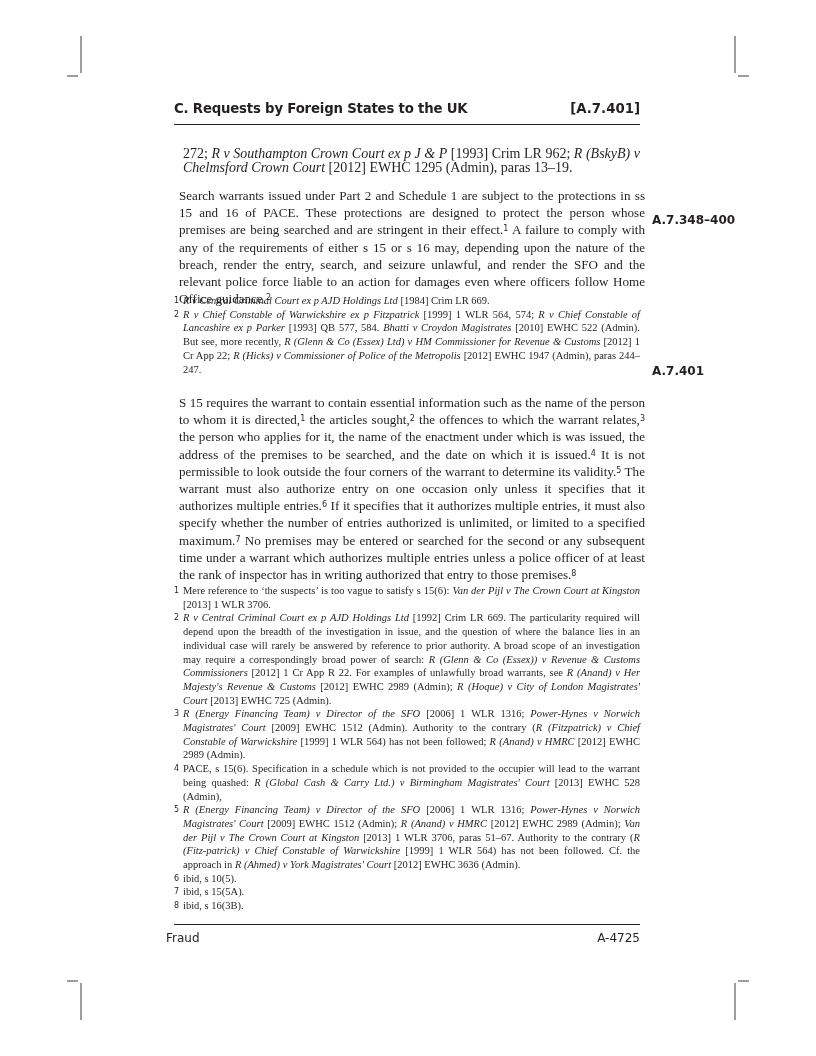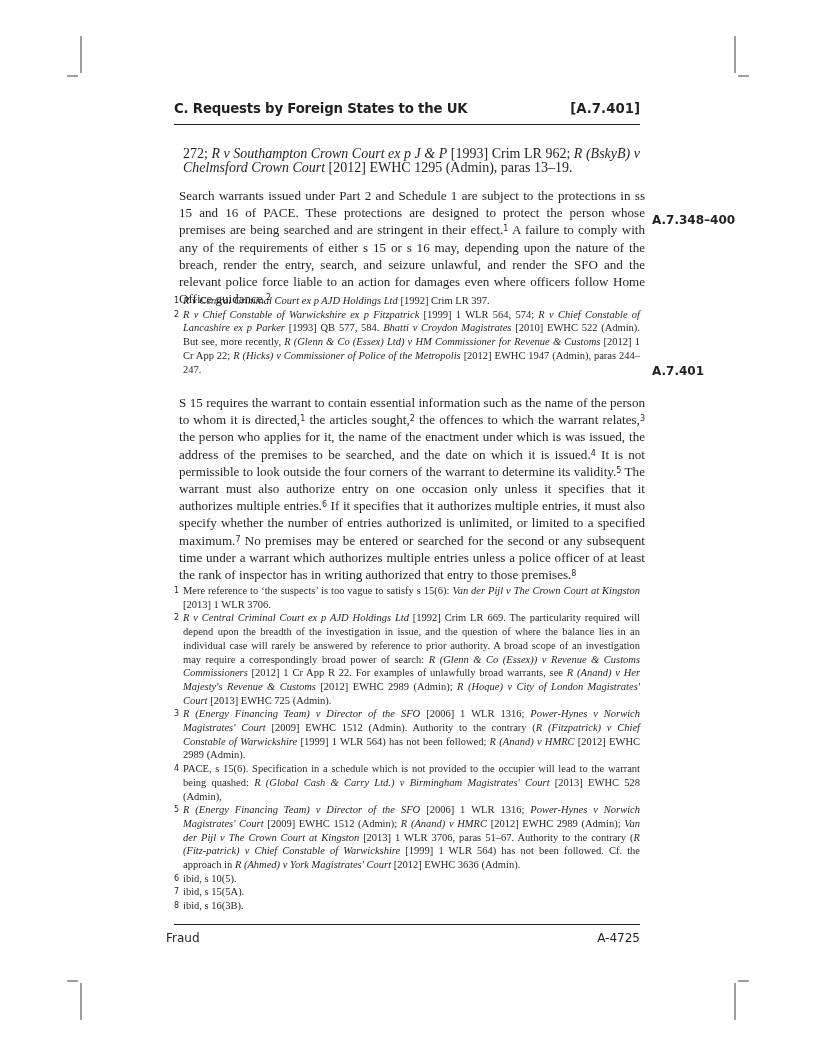--- a/index.html
+++ b/index.html
@@ -56,21 +56,21 @@
 </div>
 <div class="rule-top"></div>
 
 <div class="fn-cont serif rich"><span>272; </span><i>R v Southampton Crown Court ex p J &amp; P</i><span> [1993] Crim LR 962; </span><i>R (BskyB) v Chelmsford Crown Court</i><span> [2012] EWHC 1295 (Admin), paras 13–19.</span></div>
 
 <div class="margin-no mn-1 sans">A.7.348–400</div>
 <div class="para para-1 serif rich"><span>Search warrants issued under Part 2 and Schedule 1 are subject to the protections in ss 15 and 16 of PACE. These protections are designed to protect the person whose premises are being searched and are stringent in their effect.</span><sup class="fr">1</sup><span> A failure to comply with any of the requirements of either s 15 or s 16 may, depending upon the nature of the breach, render the entry, search, and seizure unlawful, and render the SFO and the relevant police force liable to an action for damages even where officers follow Home Office guidance.</span><sup class="fr">2</sup></div>
 <div class="footnotes fns-1 serif">
     <div class="fn">
       <span class="fn-num">1</span>
-      <span class="fn-body"><i>R v Central Criminal Court ex p AJD Holdings Ltd</i><span> [1992] Crim LR 397.</span></span>
+      <span class="fn-body"><i>R v Central Criminal Court ex p AJD Holdings Ltd</i><span> [1984] Crim LR 669.</span></span>
     </div>
     <div class="fn">
       <span class="fn-num">2</span>
       <span class="fn-body"><i>R v Chief Constable of Warwickshire ex p Fitzpatrick</i><span> [1999] 1 WLR 564, 574; </span><i>R v Chief Constable of Lancashire ex p Parker</i><span> [1993] QB 577, 584. </span><i>Bhatti v Croydon Magistrates</i><span> [2010] EWHC 522 (Admin). But see, more recently, </span><i>R (Glenn &amp; Co (Essex) Ltd) v HM Commissioner for Revenue &amp; Customs</i><span> [2012] 1 Cr App 22; </span><i>R (Hicks) v Commissioner of Police of the Metropolis</i><span> [2012] EWHC 1947 (Admin), paras 244–247.</span></span>
     </div>
   </div>
 
 <div class="margin-no mn-2 sans">A.7.401</div>
 <div class="para para-2 serif rich"><span>S 15 requires the warrant to contain essential information such as the name of the person to whom it is directed,</span><sup class="fr">1</sup><span> the articles sought,</span><sup class="fr">2</sup><span> the offences to which the warrant relates,</span><sup class="fr">3</sup><span> the person who applies for it, the name of the enactment under which is was issued, the address of the premises to be searched, and the date on which it is issued.</span><sup class="fr">4</sup><span> It is not permissible to look outside the four corners of the warrant to determine its validity.</span><sup class="fr">5</sup><span> The warrant must also authorize entry on one occasion only unless it specifies that it authorizes multiple entries.</span><sup class="fr">6</sup><span> If it specifies that it authorizes multiple entries, it must also specify whether the number of entries authorized is unlimited, or limited to a specified maximum.</span><sup class="fr">7</sup><span> No premises may be entered or searched for the second or any subsequent time under a warrant which authorizes multiple entries unless a police officer of at least the rank of inspector has in writing authorized that entry to those premises.</span><sup class="fr">8</sup></div>
 <div class="footnotes fns-2 serif">

